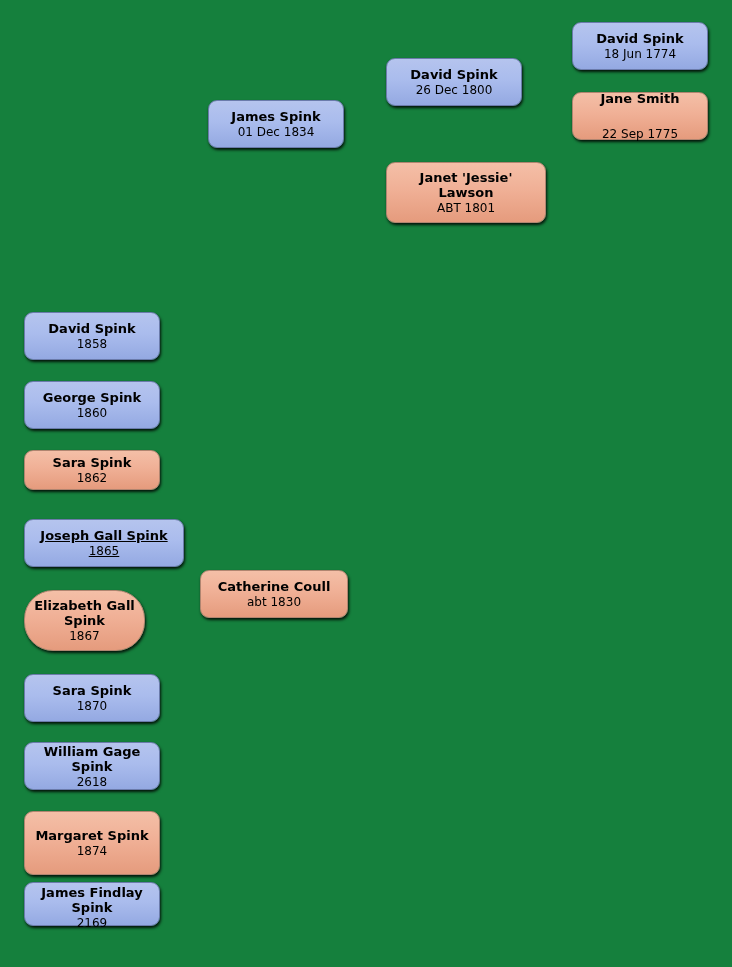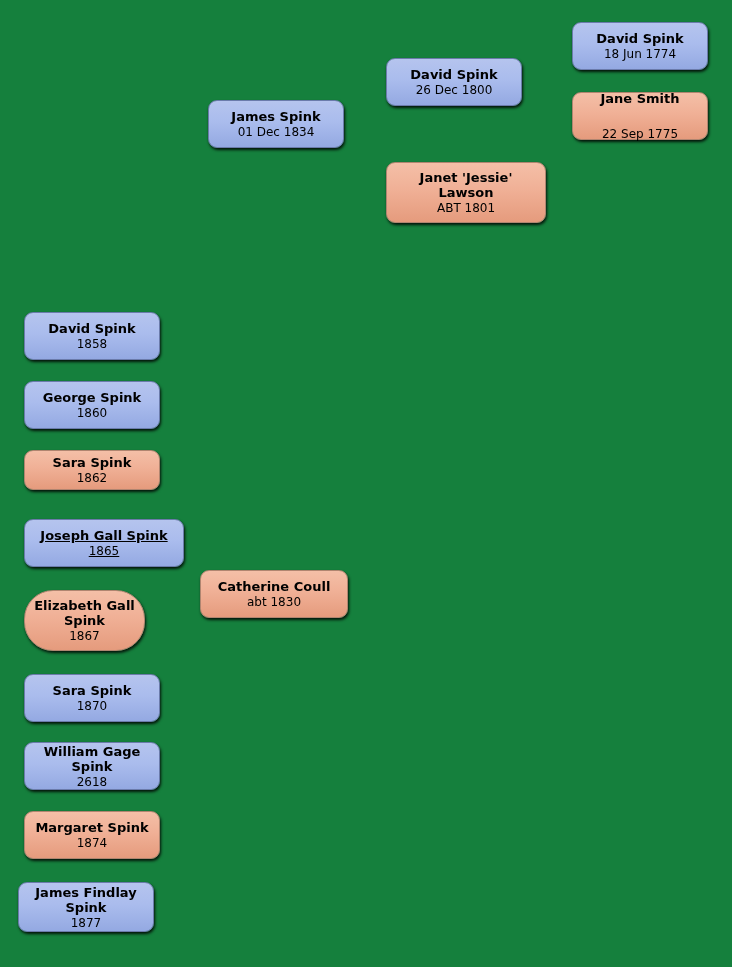--- a/index.html
+++ b/index.html
@@ -102,22 +102,22 @@
       <div class="person-date">1867</div>
     </div>
     <div class="person-card male" style="left: 24px; top: 674px; width: 136px; height: 48px;">
       <div class="person-name">Sara Spink</div>
       <div class="person-date">1870</div>
     </div>
     <div class="person-card male" style="left: 24px; top: 742px; width: 136px; height: 48px;">
       <div class="person-name">William Gage Spink</div>
       <div class="person-date">2618</div>
     </div>
-    <div class="person-card female" style="left: 24px; top: 811px; width: 136px; height: 48px;">
+    <div class="person-card female" style="left: 24px; top: 811px; width: 136px; height: 64px;">
       <div class="person-name">Margaret Spink</div>
       <div class="person-date">1874</div>
     </div>
-    <div class="person-card male" style="left: 18px; top: 882px; width: 136px; height: 50px;">
+    <div class="person-card male" style="left: 24px; top: 882px; width: 136px; height: 44px; justify-content: space-between;">
       <div class="person-name">James Findlay
 Spink</div>
-      <div class="person-date">1877</div>
+      <div class="person-date">2169</div>
     </div>
   </div>
 
 </body></html>

